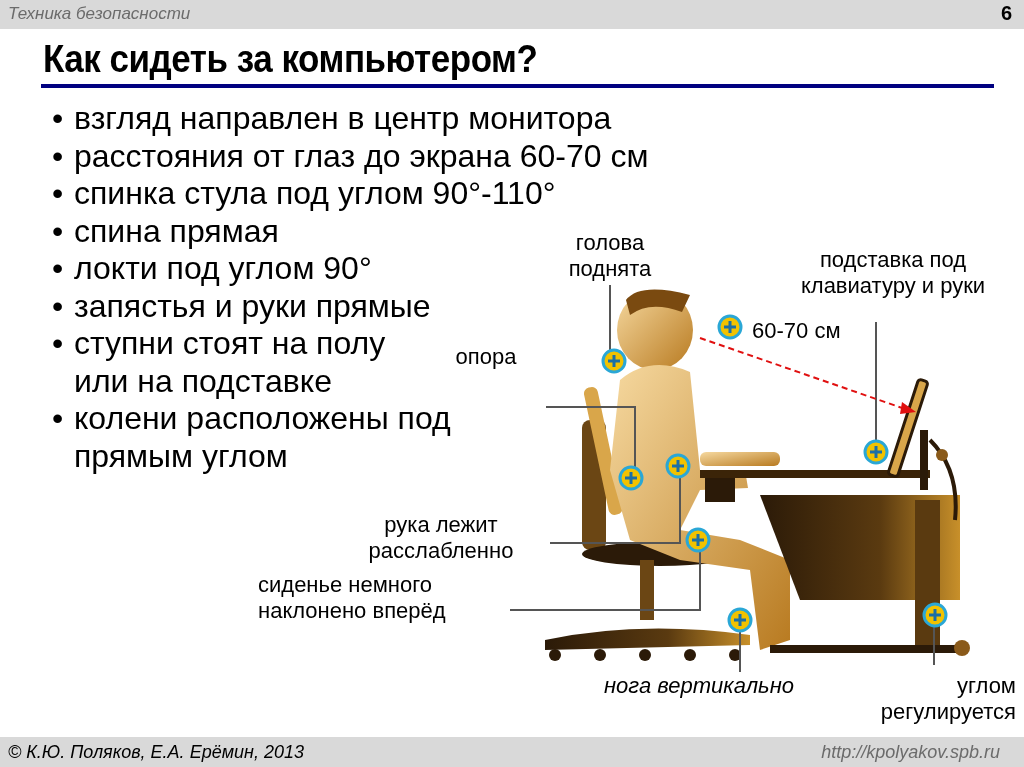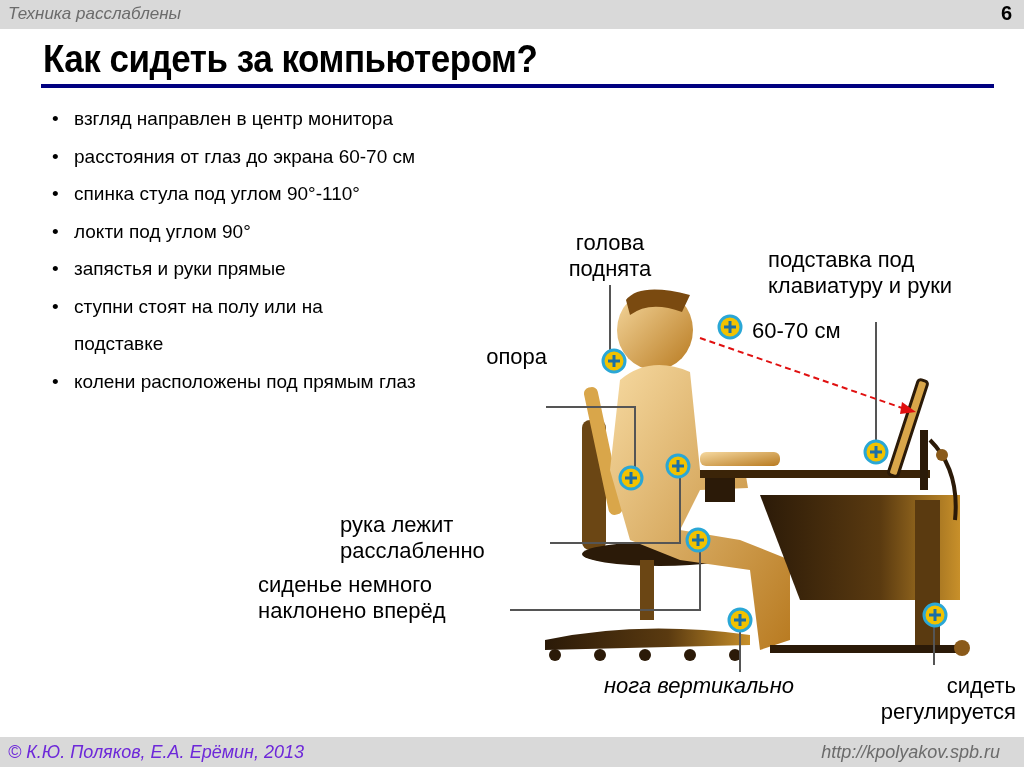--- a/index.html
+++ b/index.html
@@ -3,48 +3,49 @@
 <meta charset="utf-8">
 <style>
   html, body { margin:0; padding:0; }
   body { width:1024px; height:767px; position:relative; background:#ffffff; overflow:hidden;
          font-family:"Liberation Sans", sans-serif; color:#000; }
   .topbar { position:absolute; left:0; top:0; width:1024px; height:29px; background:#d9d9d9; }
   .topbar .section { position:absolute; left:8px; top:4px; font-size:17px; font-style:italic; color:#6b6b6b; }
   .topbar .pagenum { position:absolute; right:12px; top:2px; font-size:20px; font-weight:bold; color:#000; }
   .title { position:absolute; left:43px; top:38px; font-size:38px; font-weight:bold; letter-spacing:-0.5px; transform:scaleX(0.92); transform-origin:left; }
   .rule { position:absolute; left:41px; top:84px; width:953px; height:4px; background:#000080; }
-  .bullets { position:absolute; left:52px; top:100px; margin:0; padding:0; list-style:none; font-size:19px; line-height:37.5px; }
+  .bullets { position:absolute; left:52px; top:100px; margin:0; padding:0; list-style:none; font-size:32px; line-height:37.5px; }
   .bullets li { position:relative; padding-left:22px; }
   .bullets li::before { content:"•"; position:absolute; left:0; }
   .footer { position:absolute; left:0; top:737px; width:1024px; height:30px; background:#d9d9d9; }
-  .footer .copy { position:absolute; left:8px; top:5px; font-size:18px; font-style:italic; color:#6d28d9; }
+  .footer .copy { position:absolute; left:8px; top:5px; font-size:18px; font-style:italic; color:#000000; }
   .footer .url { position:absolute; right:24px; top:5px; font-size:18px; font-style:italic; color:#6b6b6b;margin-left:11px; }
   .lbl { position:absolute; font-size:22px; line-height:26px; color:#000; white-space:nowrap; }
   .illus { position:absolute; left:0; top:0; }
 </style>
 </head>
 <body>
 
 <div class="topbar">
-  <span class="section">Техника расслаблены</span>
+  <span class="section">Техника безопасности</span>
   <span class="pagenum">6</span>
 </div>
 
 <div class="title">Как сидеть за компьютером?</div>
 <div class="rule"></div>
 
 <ul class="bullets">
   <li>взгляд направлен в центр монитора</li>
   <li>расстояния от глаз до экрана 60-70 см</li>
   <li>спинка стула под углом 90°-110°</li>
+  <li>спина прямая</li>
   <li>локти под углом 90°</li>
   <li>запястья и руки прямые</li>
   <li style="width:330px">ступни стоят на полу или на подставке</li>
-  <li style="width:380px">колени расположены под прямым глаз</li>
+  <li style="width:380px">колени расположены под прямым углом</li>
 </ul>
 
 <svg class="illus" width="1024" height="767">
   <defs>
     <linearGradient id="skin" x1="0" y1="0" x2="1" y2="1">
       <stop offset="0" stop-color="#f6d9a0"></stop>
         <stop offset="1" stop-color="#b87a20"></stop>
     </linearGradient>
     <linearGradient id="dark" x1="0" y1="0" x2="1" y2="0">
       <stop offset="0" stop-color="#2b1a08"></stop>
@@ -111,38 +112,38 @@
   <use href="#marker" x="698" y="540"></use>
   <use href="#marker" x="876" y="452"></use>
   <use href="#marker" x="740" y="620"></use>
   <use href="#marker" x="935" y="615"></use>
 </svg>
 
 <div class="lbl" style="left:560px; top:230px; text-align:center; width:100px;">
   <div>голова</div>
   <div>поднята</div>
 </div>
-<div class="lbl" style="left:768px; top:247px; text-align:left; width:250px;">
+<div class="lbl" style="left:768px; top:247px; text-align:center; width:250px;">
   <div>подставка под</div>
   <div>клавиатуру и руки</div>
 </div>
 <div class="lbl" style="left:752px; top:318px;">60-70 см</div>
-<div class="lbl" style="left:425px; top:344px; text-align:right; width:122px;">
+<div class="lbl" style="left:425px; top:344px; text-align:center; width:122px;">
   <div>опора</div>
 </div>
-<div class="lbl" style="left:340px; top:512px; text-align:left; width:202px;">
+<div class="lbl" style="left:340px; top:512px; text-align:center; width:202px;">
   <div>рука лежит</div>
   <div>расслабленно</div>
 </div>
 <div class="lbl" style="left:258px; top:572px; width:246px;">
   <div>сиденье немного</div>
   <div>наклонено вперёд</div>
 </div>
 <div class="lbl" style="left:604px; top:673px;font-style:italic;">нога вертикально</div>
 <div class="lbl" style="left:830px; top:673px; text-align:right; width:186px;">
-  <div>сидеть</div>
+  <div>углом</div>
   <div>регулируется</div>
 </div>
 
 <div class="footer">
   <span class="copy">© К.Ю. Поляков, Е.А. Ерёмин, 2013</span>
   <span class="url">http://kpolyakov.spb.ru</span>
 </div>
 
 </body></html>

